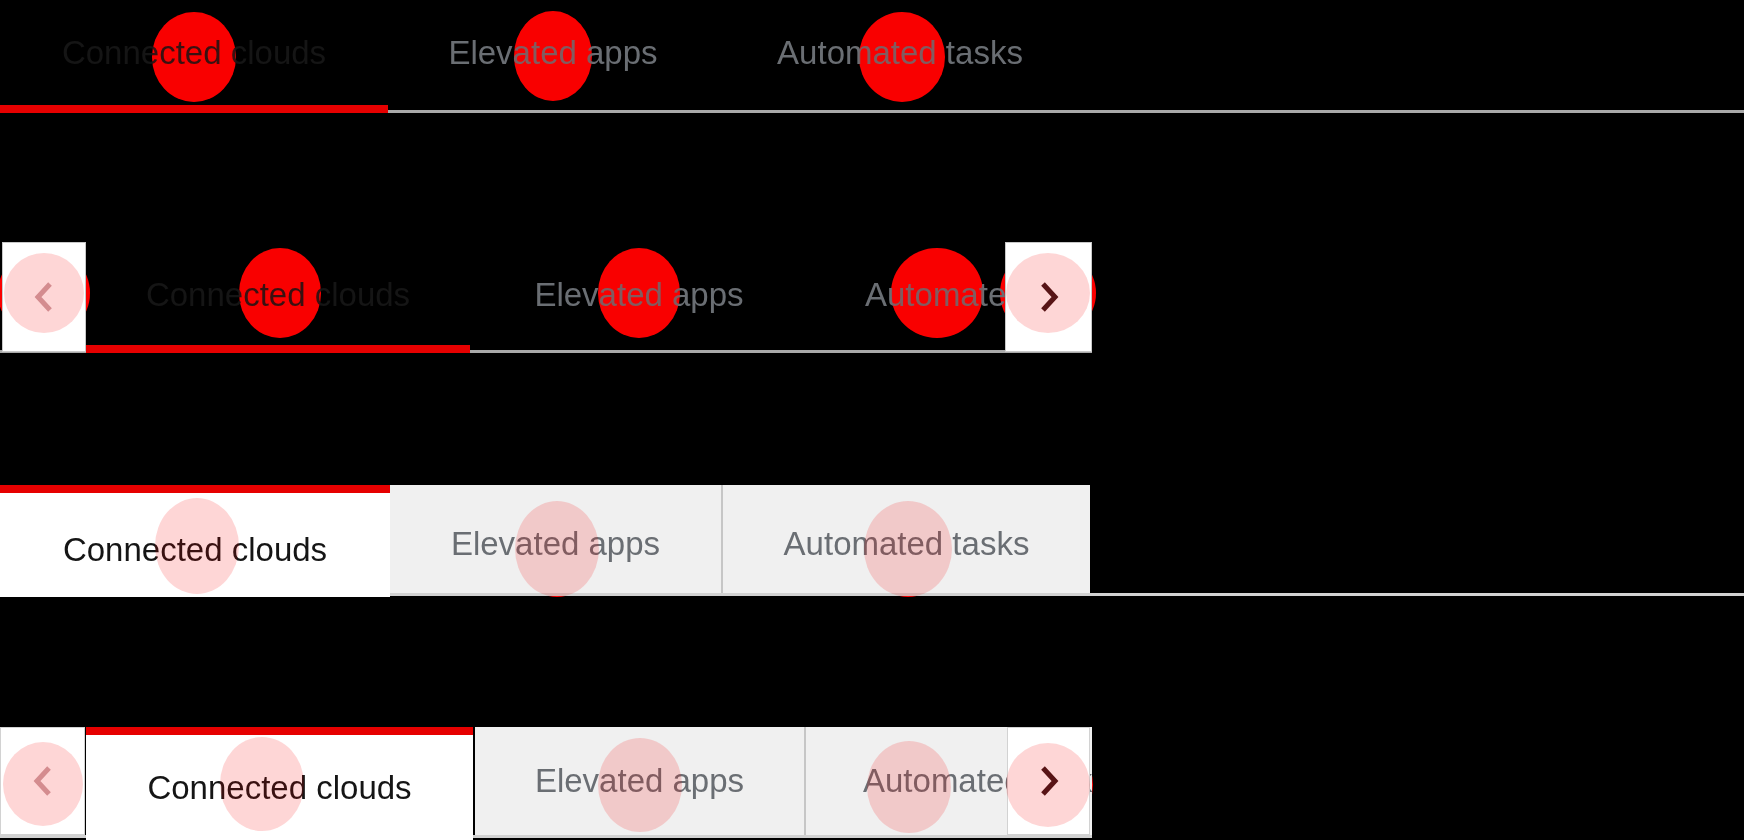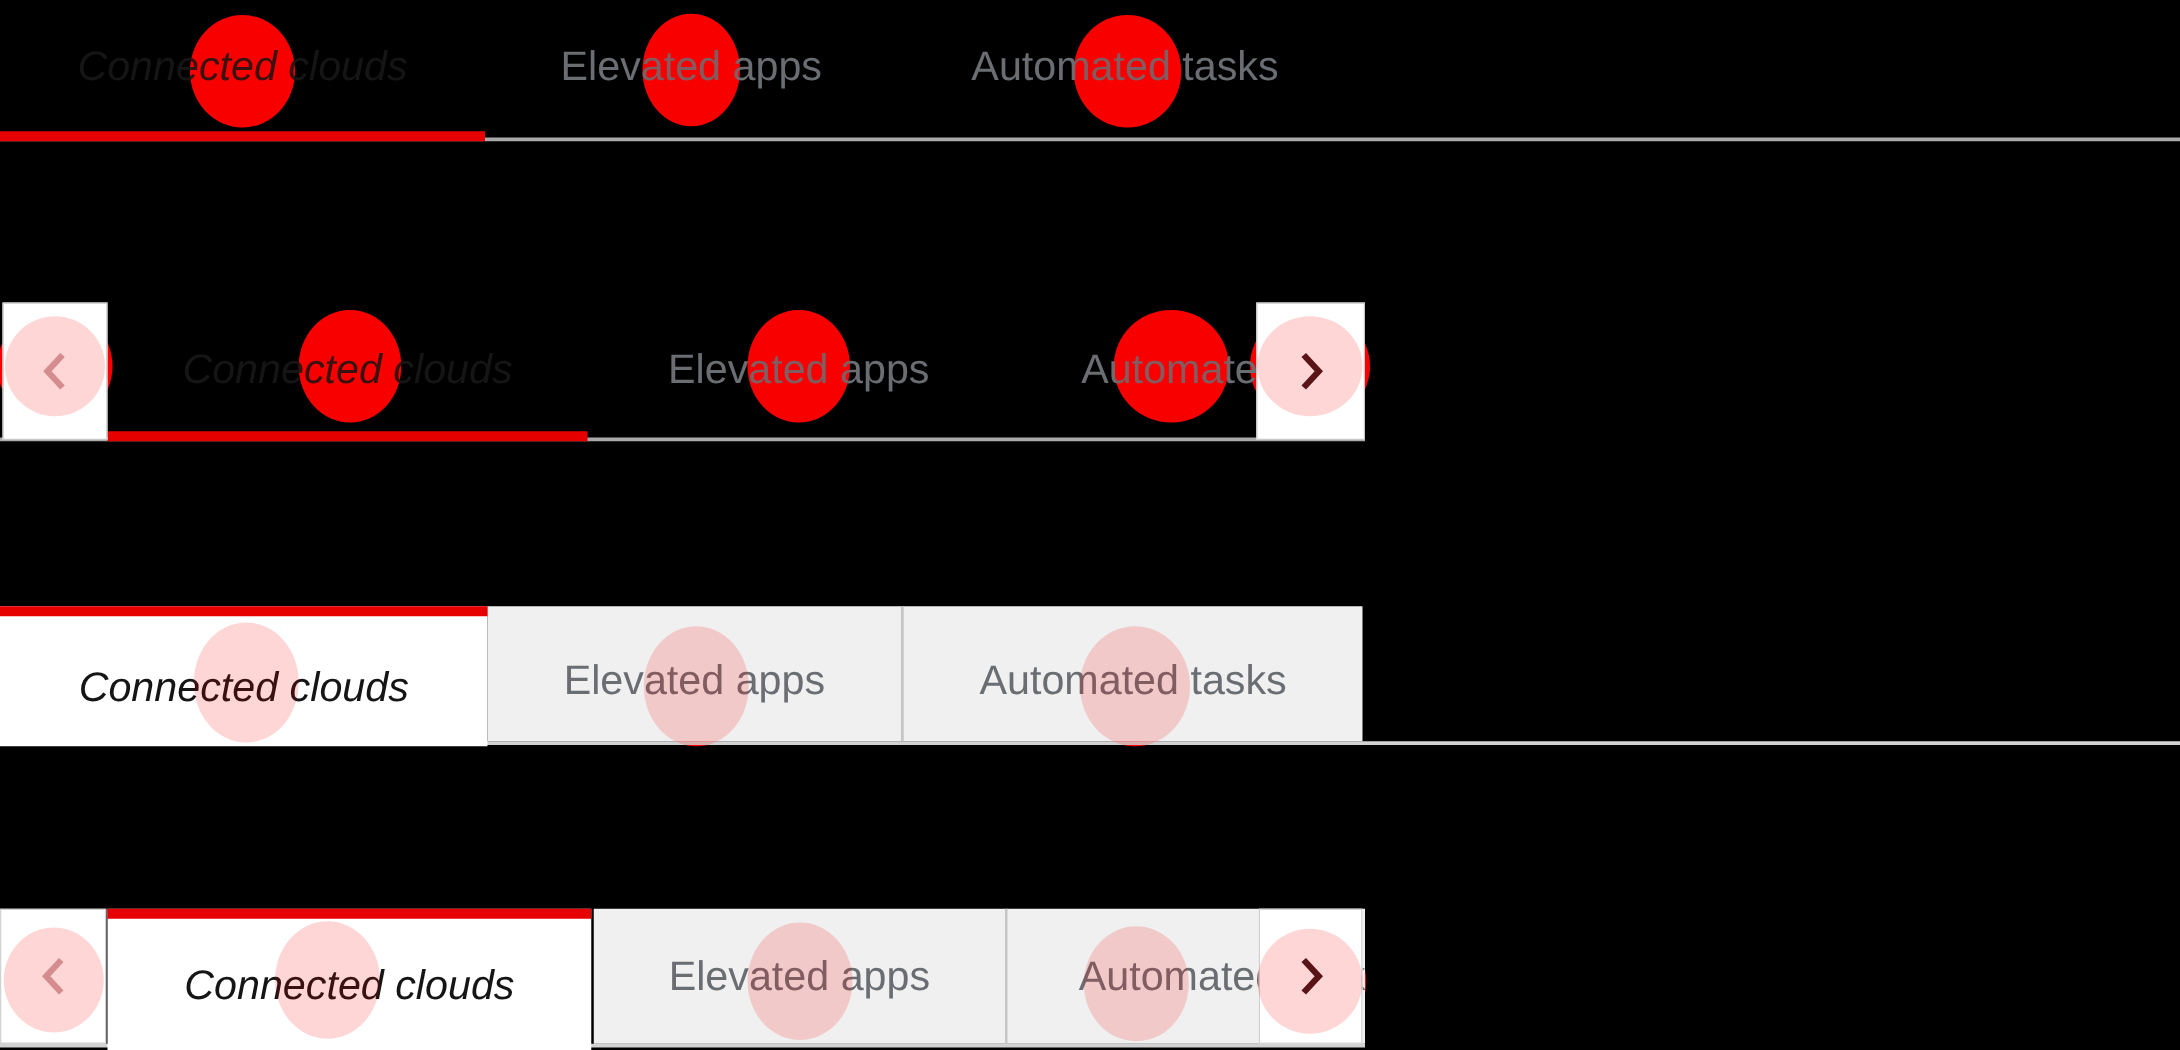--- a/index.html
+++ b/index.html
@@ -3,21 +3,21 @@
 <meta charset="utf-8">
 <style>
   html,body{margin:0;padding:0;background:#000;}
   #page{position:relative;width:1744px;height:840px;background:#000;overflow:hidden;
         font-family:"Liberation Sans",sans-serif;font-size:33px;color:#151515;}
   .strip{position:absolute;left:0;}
   
   .surface{position:absolute;z-index:2;}
   .tab{position:absolute;z-index:2;display:flex;align-items:center;justify-content:center;}
   .lbl{position:relative;z-index:3;white-space:nowrap;color:var(--inactive-text,#6a6e73);}
-  .tab.active .lbl{color:var(--active-text,#151515);font-style:italic;}
+  .tab.active .lbl{color:var(--active-text,#151515);}
   .baseline{position:absolute;z-index:2;background:#a9a9a9;}
   .redline{position:absolute;z-index:2;background:var(--accent-red,#e60000);}
   .scrollbtn{position:absolute;z-index:4;background:#fff;border:1px solid #c8c8c8;
              display:flex;align-items:center;justify-content:center;box-sizing:border-box;}
   .scrollbtn svg{display:block;}
   .chev-enabled{color:#3a191b;}
   .chev-disabled{color:#cda7ab;}
   
   .dot{position:absolute;border-radius:50%;pointer-events:none;
        left:calc(var(--cx)*1px - var(--rx)*1px);

